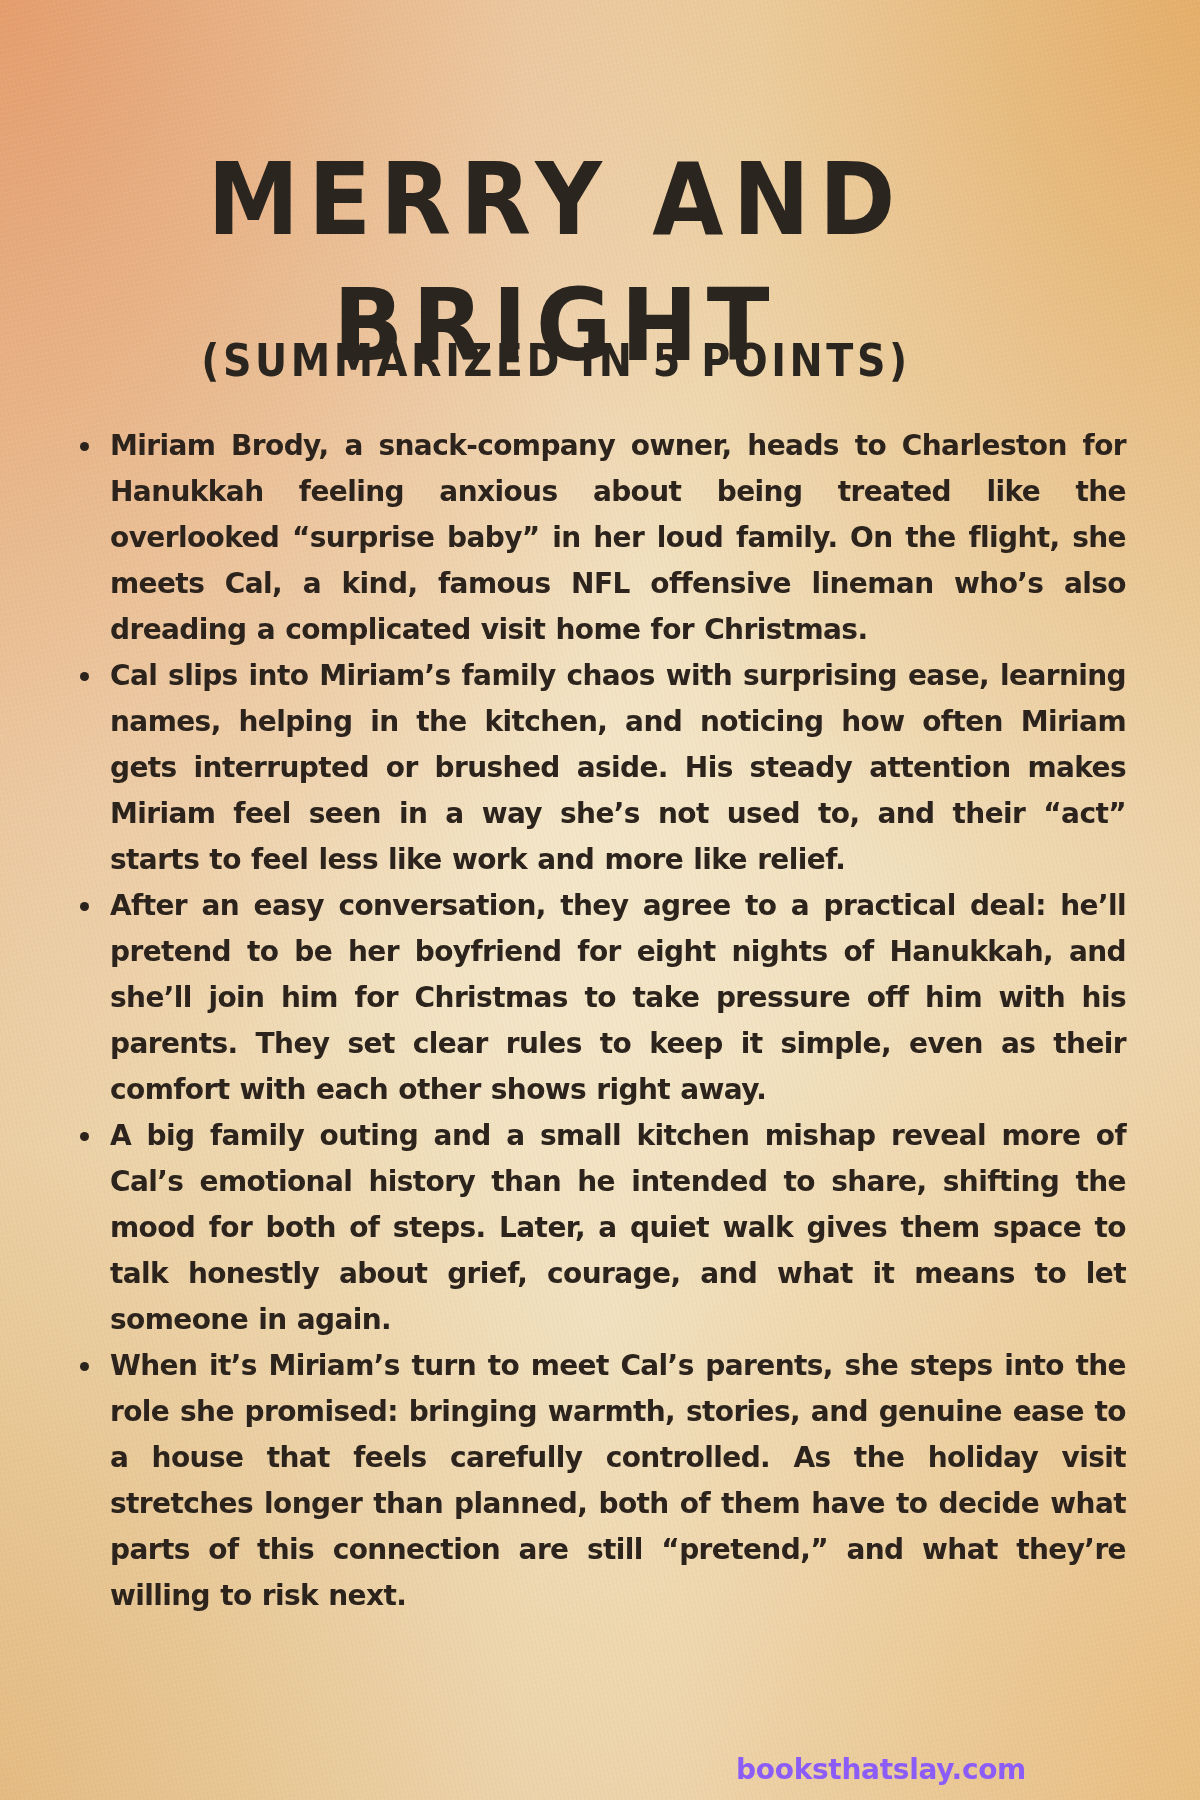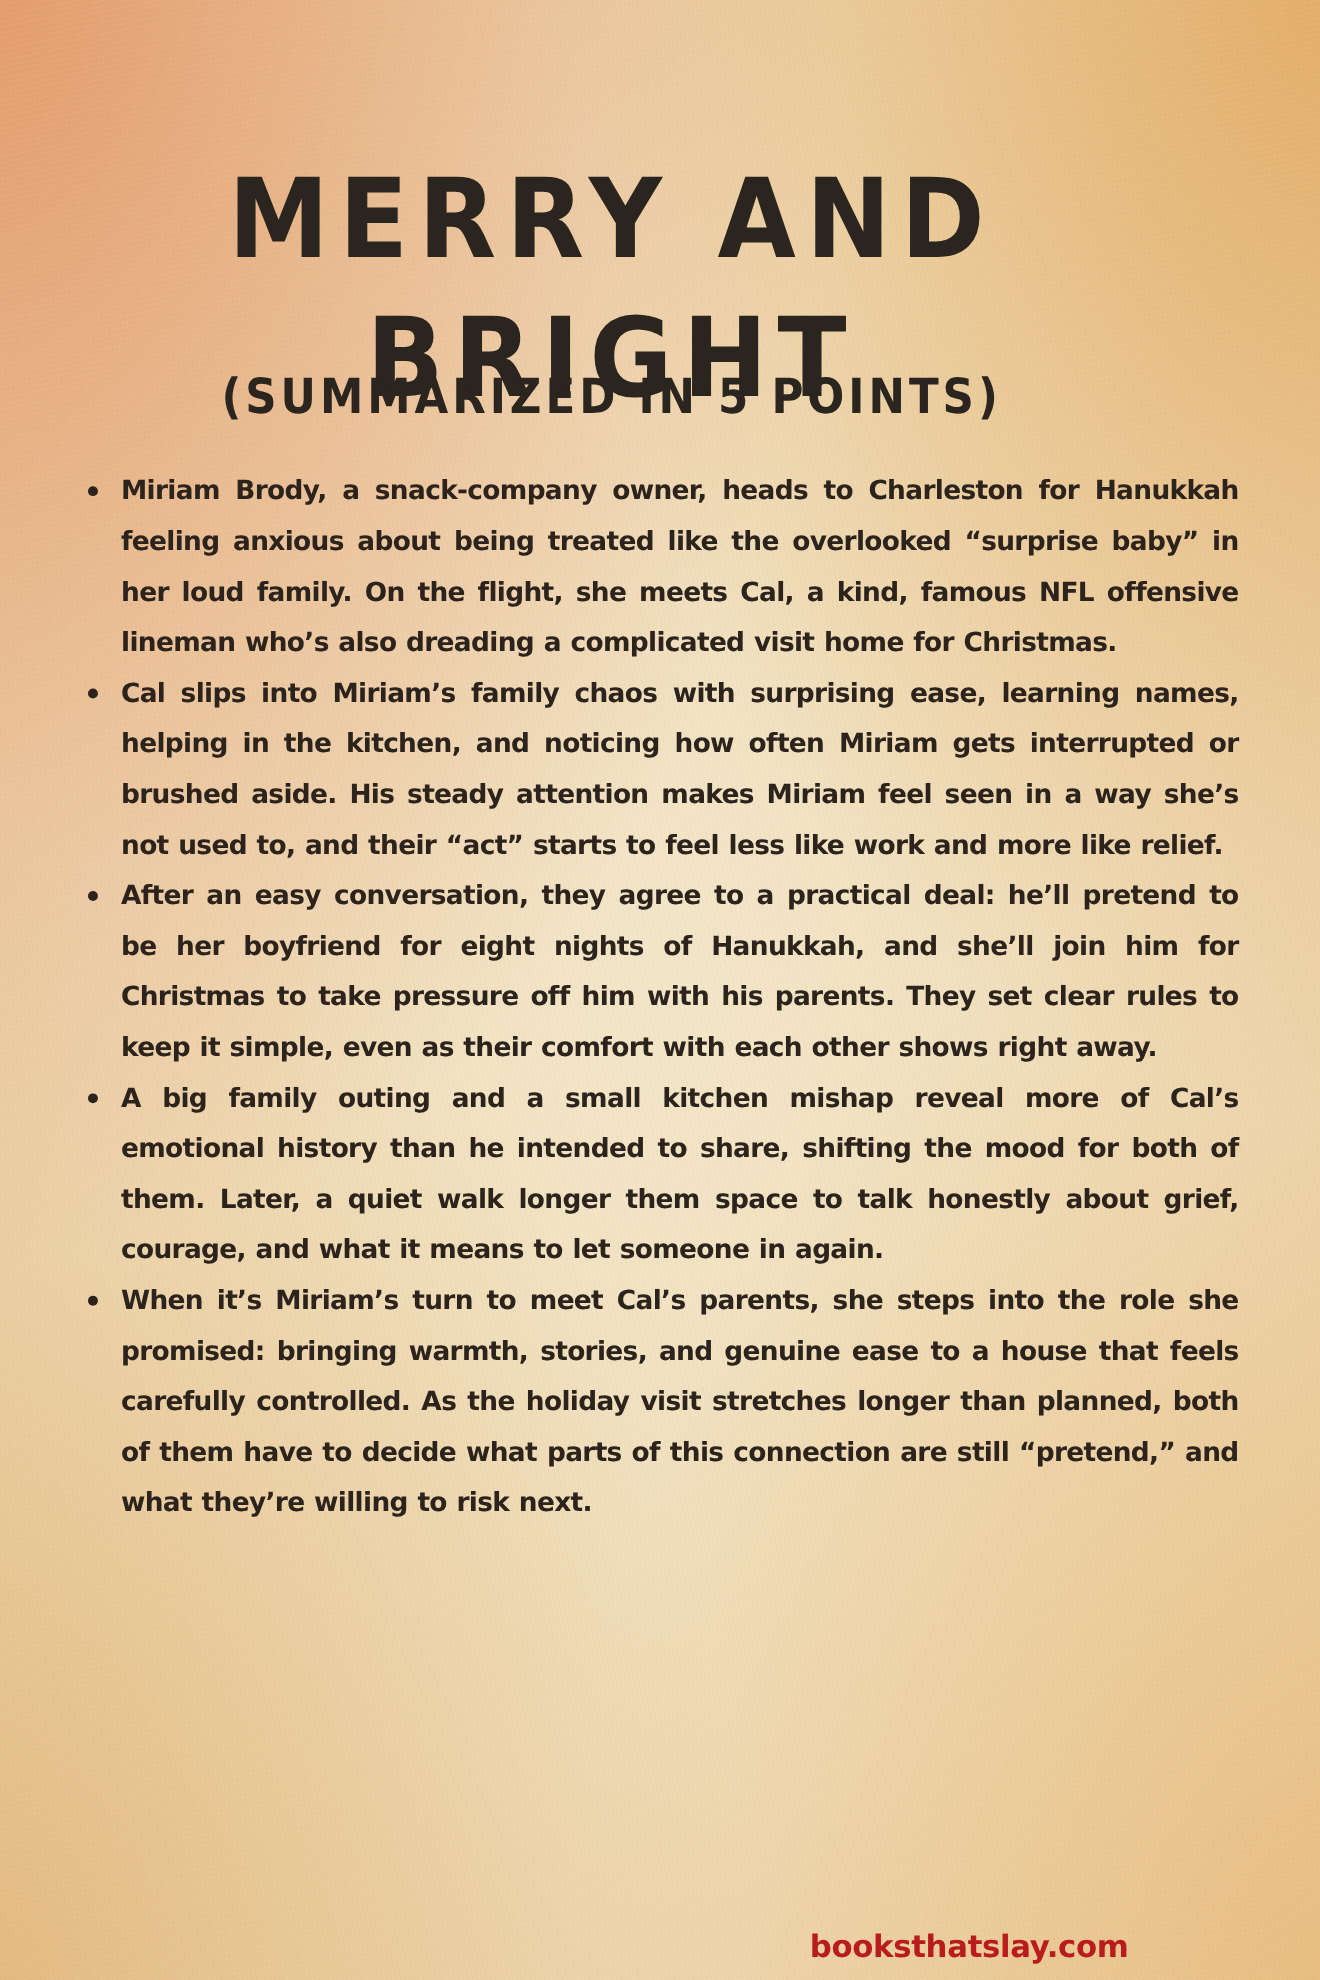--- a/index.html
+++ b/index.html
@@ -52,38 +52,38 @@
     .points {
       position: absolute;
       left: 76px; top: 423px; width: 1050px;
       margin: 0; padding: 0; list-style: none;
     }
     .point {
       position: relative;
       padding-left: 34px;
       font-family: "DejaVu Sans", sans-serif;
       font-weight: bold;
-      font-size: 24px;
+      font-size: 28px;
       line-height: 46px;
       text-align: justify;
       letter-spacing: -0.6px;
       word-spacing: 1px;
       color: #2b231c;
     }
     .bullet {
       position: absolute; left: 4px; top: 19px;
       width: 9px; height: 9px; border-radius: 50%;
       background: #2b231c;
     }
     .credit {
       position: absolute; right: 86px; bottom: 14px;
       font-family: "DejaVu Sans", sans-serif;
       font-weight: bold;
       font-size: 28px;
-      color: #b91c1c;
+      color: #8b5cf6;
       letter-spacing: -0.3px;
     }
   </style>
 </head>
 <body>
 
 <div class="grain"></div>
 
 <div class="page">
   <h1 class="title">
@@ -101,21 +101,21 @@
     <li class="point">
       <span class="bullet"></span>
       <span>Cal slips into Miriam’s family chaos with surprising ease, learning names, helping in the kitchen, and noticing how often Miriam gets interrupted or brushed aside. His steady attention makes Miriam feel seen in a way she’s not used to, and their “act” starts to feel less like work and more like relief.</span>
     </li>
     <li class="point">
       <span class="bullet"></span>
       <span>After an easy conversation, they agree to a practical deal: he’ll pretend to be her boyfriend for eight nights of Hanukkah, and she’ll join him for Christmas to take pressure off him with his parents. They set clear rules to keep it simple, even as their comfort with each other shows right away.</span>
     </li>
     <li class="point">
       <span class="bullet"></span>
-      <span>A big family outing and a small kitchen mishap reveal more of Cal’s emotional history than he intended to share, shifting the mood for both of them. Later, a quiet walk longer them space to talk honestly about grief, courage, and what it means to let someone in again.</span>
+      <span>A big family outing and a small kitchen mishap reveal more of Cal’s emotional history than he intended to share, shifting the mood for both of steps. Later, a quiet walk gives them space to talk honestly about grief, courage, and what it means to let someone in again.</span>
     </li>
     <li class="point">
       <span class="bullet"></span>
       <span>When it’s Miriam’s turn to meet Cal’s parents, she steps into the role she promised: bringing warmth, stories, and genuine ease to a house that feels carefully controlled. As the holiday visit stretches longer than planned, both of them have to decide what parts of this connection are still “pretend,” and what they’re willing to risk next.</span>
     </li>
   </ul>
 
   <div class="credit">booksthatslay.com</div>
 </div>
 

